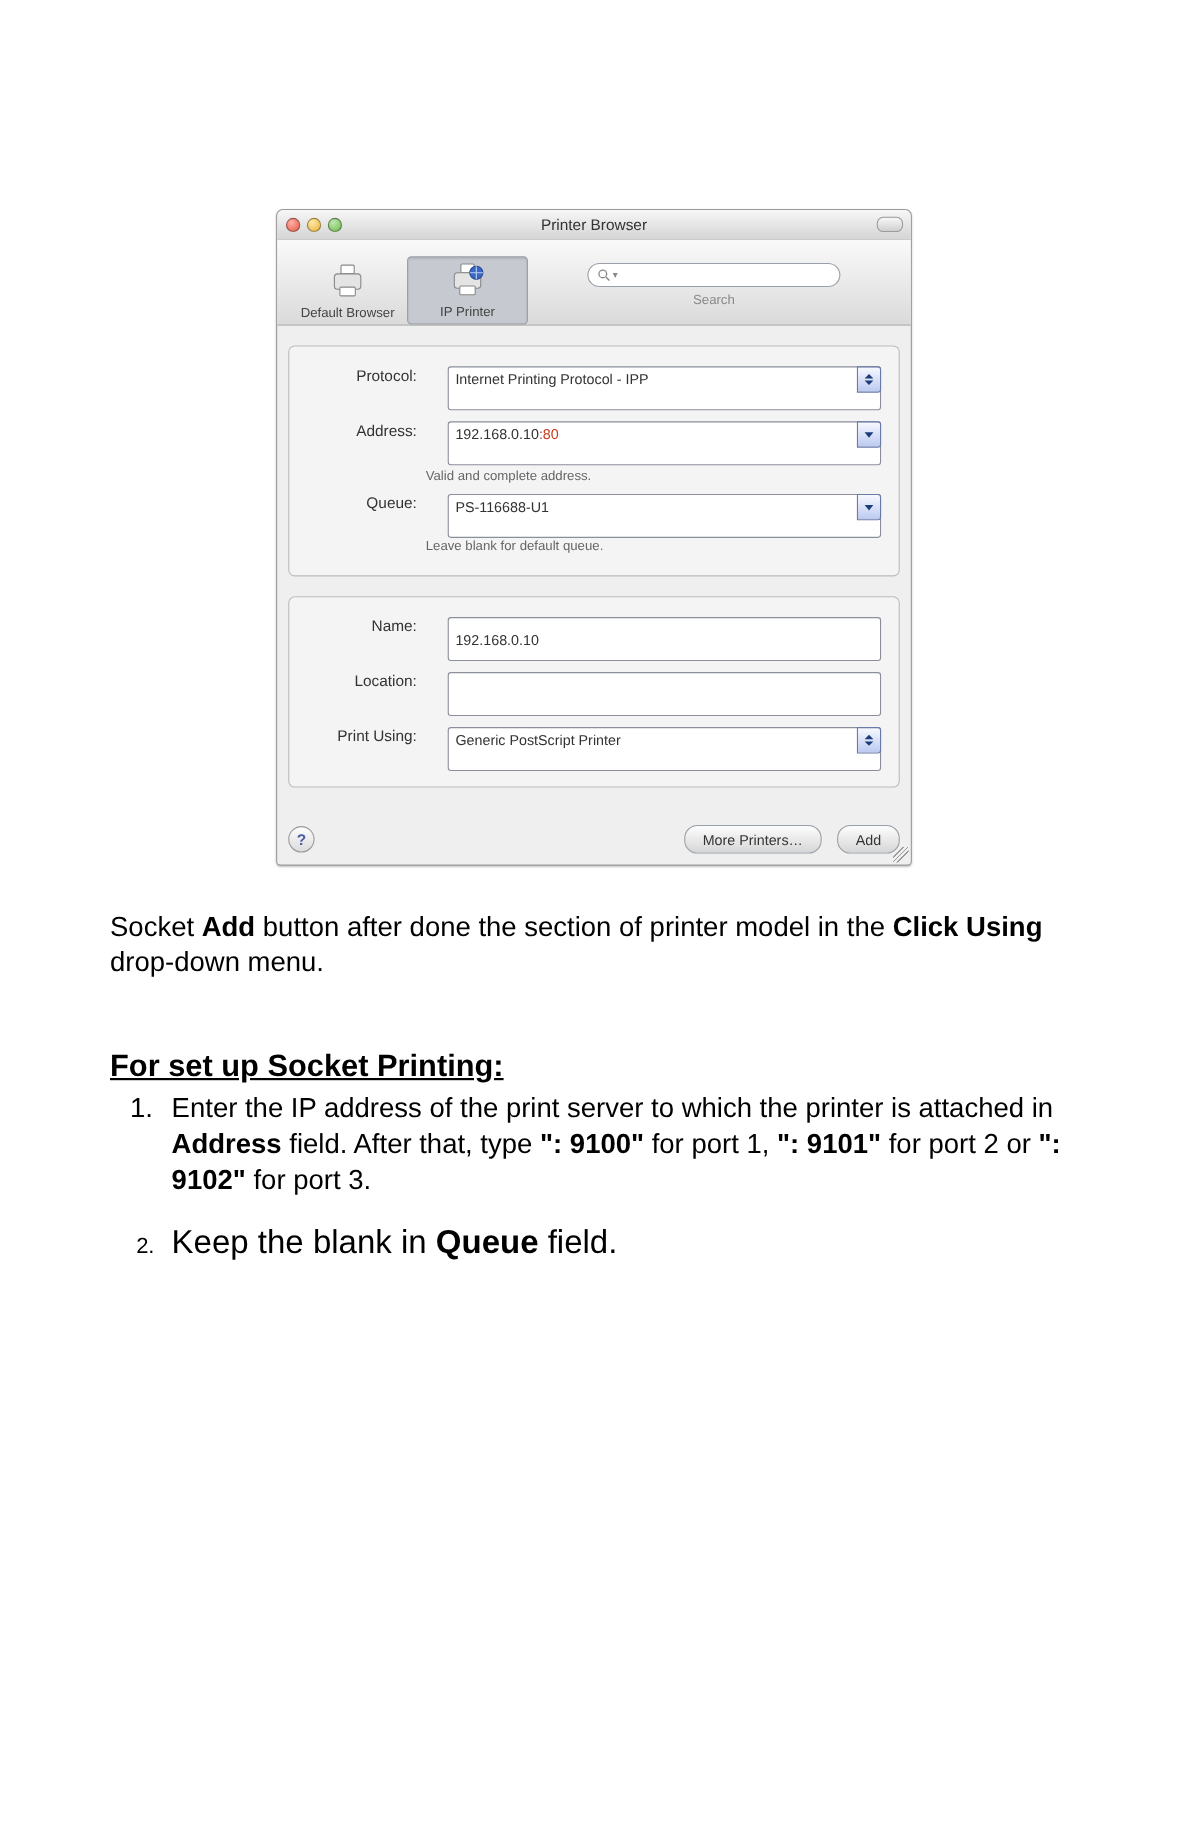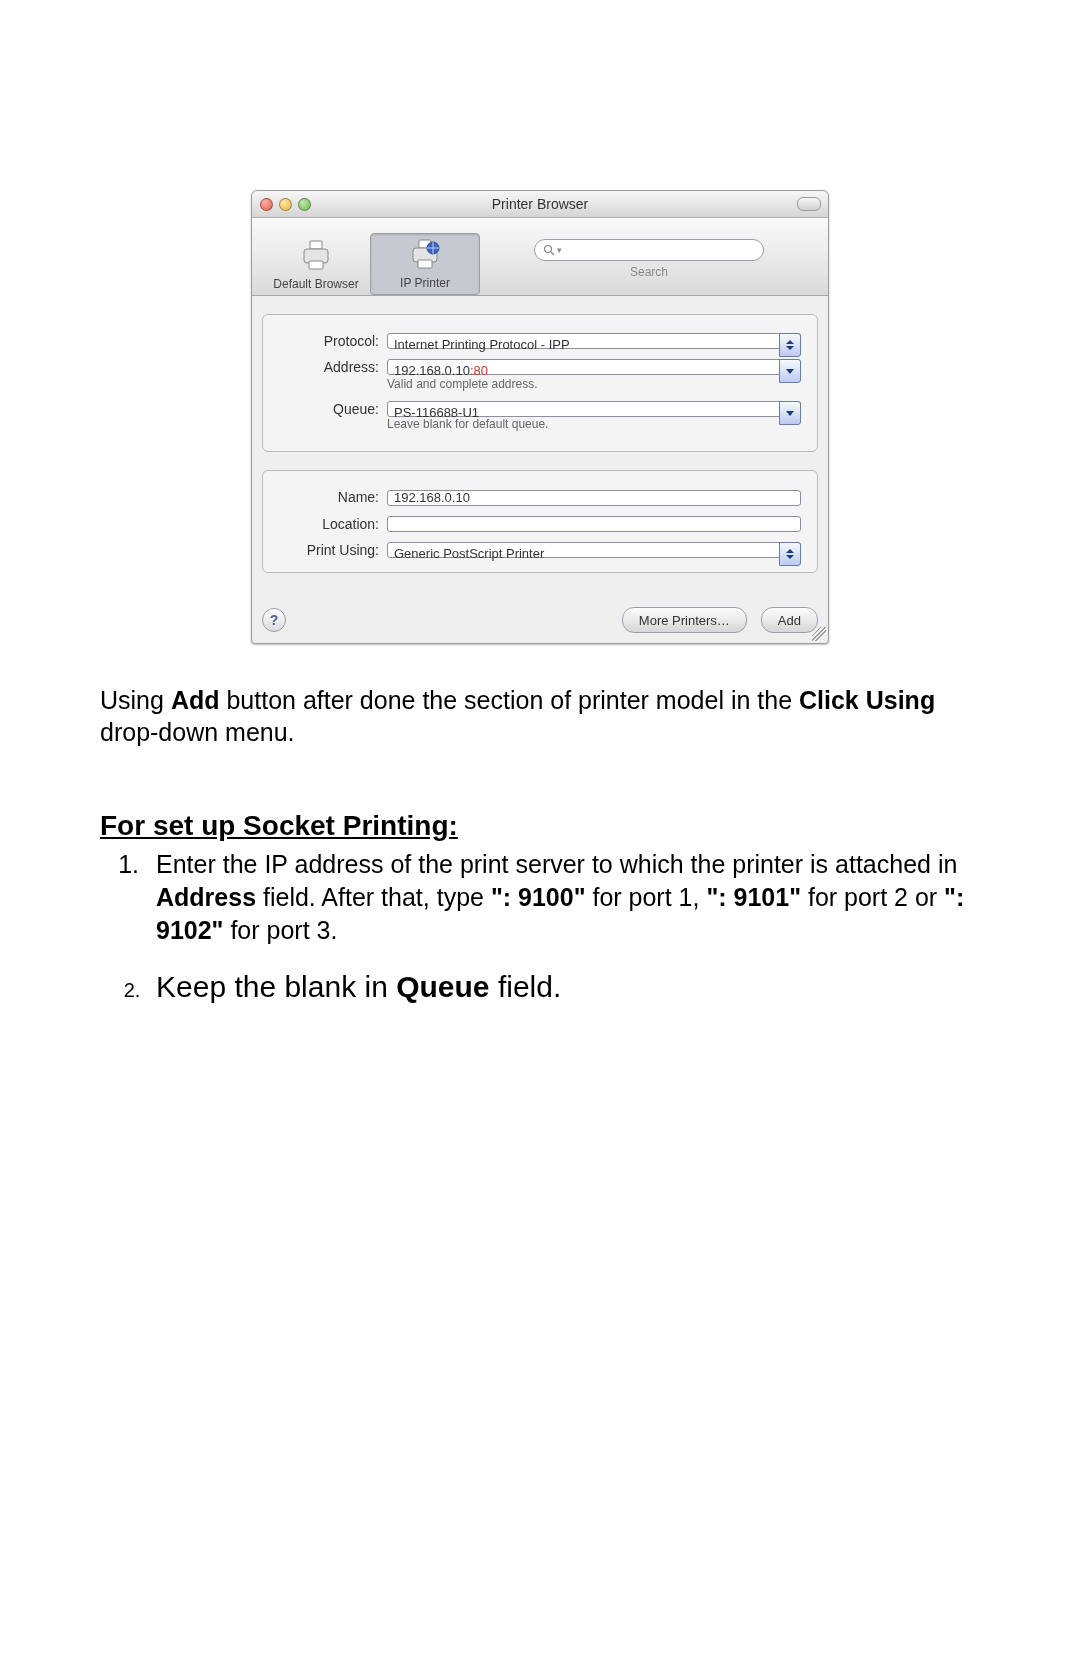--- a/index.html
+++ b/index.html
@@ -128,35 +128,36 @@
   .panel {
     background: #f4f4f4;
     border: 1px solid #bcbcbc;
     border-radius: 6px;
     padding: 18px 16px 6px;
     margin-bottom: 18px;
   }
   .form-row {
     display: flex;
     margin-bottom: 10px;
+    gap: 20px;
   }
   .form-label {
     flex: 0 0 100px;
     text-align: right;
     padding-right: 8px;
     font-size: 14px;
     color: #333;
   }
   .form-control {
     flex: 1;
     position: relative;
   }
   .mac-input {
     width: 100%;
-    height: 16px;
+    height: 40px;
     box-sizing: border-box;
     border: 1px solid #8a8f99;
     border-radius: 3px;
     background: #fff;
     font-size: 13px;
     padding: 0 26px 0 6px;
     color: #333;
   }
   .combo-btn, .select-btn {
     position: absolute;
@@ -358,21 +359,21 @@
       <span class="mac-button">More Printers…</span>
       <span class="mac-button">Add</span>
     </div>
 
     <span class="resize-grip"></span>
   </div>
 </div>
 
 <div class="doc-text">
   <p>
-    <span>Using </span><span class="bold">Add</span><span> button after done the section of printer model in the </span><span class="bold">Click Using</span><span> drop-down menu.</span>
+    <span>Socket </span><span class="bold">Add</span><span> button after done the section of printer model in the </span><span class="bold">Click Using</span><span> drop-down menu.</span>
   </p>
 
   <div class="section-heading">For set up Socket Printing:</div>
 
   <ol class="steps">
     <li>
       <span>Enter the IP address of the print server to which the printer is attached in </span><span class="bold">Address</span><span> field. After that, type </span><span class="bold">": 9100"</span><span> for port 1, </span><span class="bold">": 9101"</span><span> for port 2 or </span><span class="bold">": 9102"</span><span> for port 3.</span>
     </li>
     <li class="small">
       <span class="big"><span>Keep the blank in </span><span class="bold">Queue</span><span> field.</span></span>

